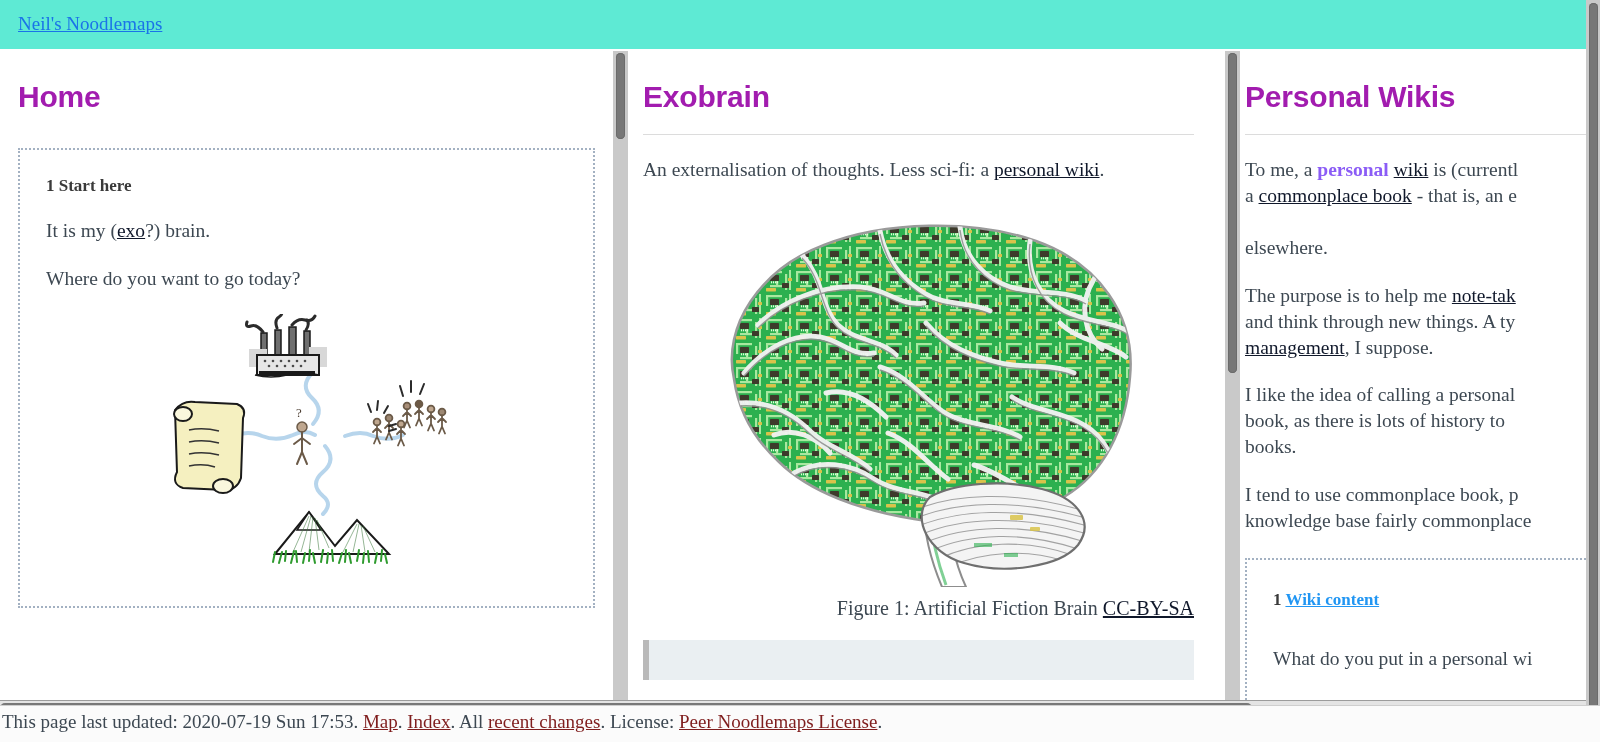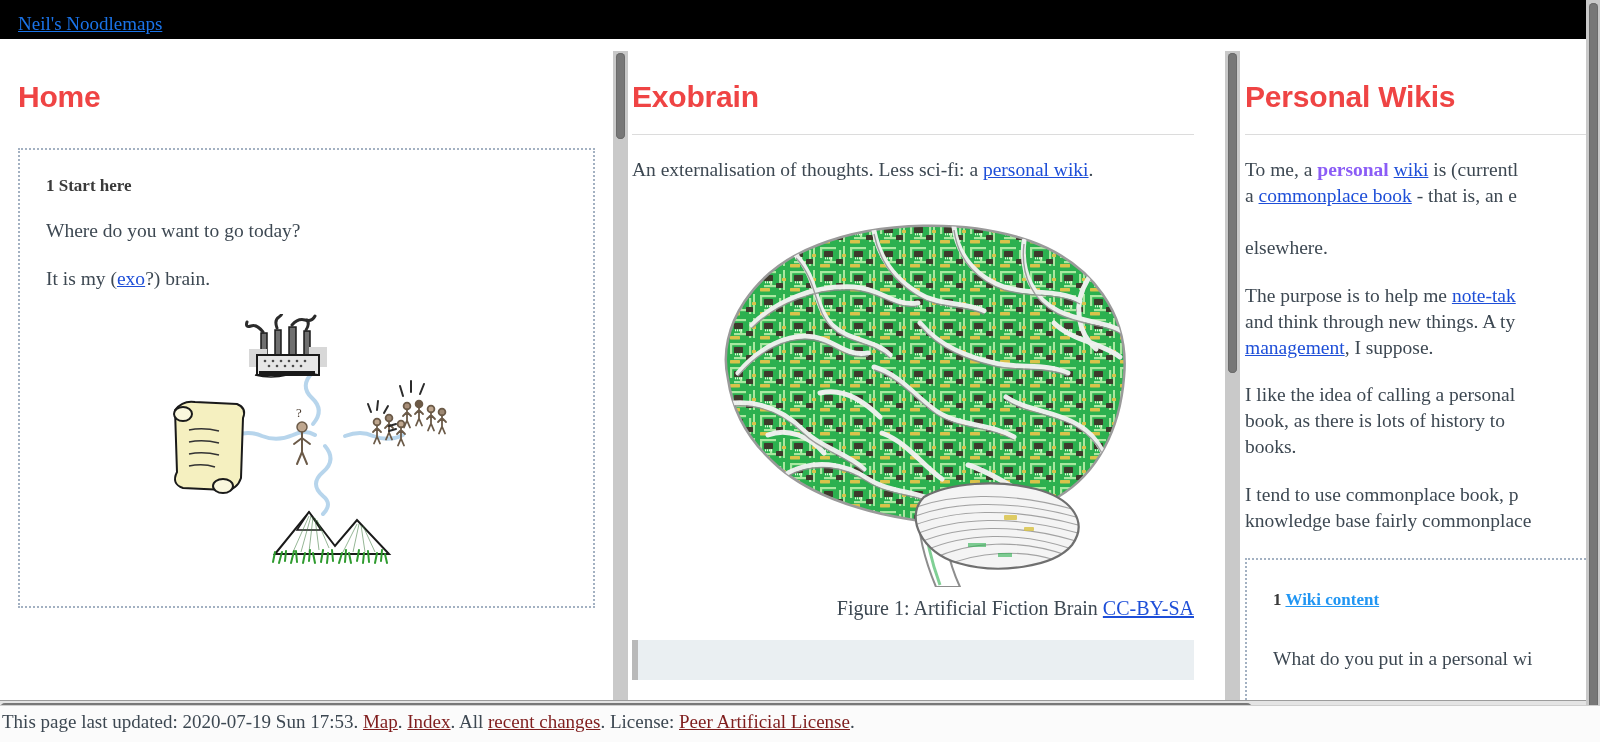--- a/index.html
+++ b/index.html
@@ -8,22 +8,22 @@
     margin: 0; padding: 0;
     width: 1600px; height: 742px;
     overflow: hidden;
     background: #ffffff;
     font-family: "Liberation Serif", "DejaVu Serif", serif;
   }
   #page { position: relative; width: 1600px; height: 742px; overflow: hidden; background:#fff; }
 
   
   .topbar {
-    position: absolute; top: 0; left: 0; width: 1586px; height: 39px;
-    background: #000000;
+    position: absolute; top: 0; left: 0; width: 1586px; height: 49px;
+    background: #5eead4;
   }
   .topbar-link {
     position: absolute; left: 18px; top: 13px;
     font-family: "Liberation Serif", serif;
     font-size: 19px; color: #1a73e8; text-decoration: underline;
     cursor: pointer; white-space: nowrap;
   }
 
   
   .cols {
@@ -34,34 +34,34 @@
     position: absolute; top: 0; height: 649px; background: #fff; overflow: hidden;
   }
   #col1 { left: 0;    width: 613px; }
   #col2 { left: 628px; width: 572px; }
   #col3 { left: 1245px; width: 341px; }
 
   .col-inner { padding: 0 18px; }
 
   h1.col-title {
     font-family: "Liberation Sans", sans-serif;
-    font-size: 30px; font-weight: bold; color: #ef4444;
+    font-size: 30px; font-weight: bold; color: #a21caf;
     margin: 0; padding: 29px 0 0 0; letter-spacing: -0.2px;
   }
   .rule {
     border: 0; border-top: 1px solid #dcdcdc; margin: 20px 0 0 0;
   }
 
   
   p.body {
     font-family: "Liberation Serif", serif;
     font-size: 19.5px; line-height: 1.33; color: #3d4852;
     margin: 22px 0 0 0;
   }
-  a.lnk { color: #1d4ed8; text-decoration: underline; cursor: pointer; }
+  a.lnk { color: #0f172a; text-decoration: underline; cursor: pointer; }
   b.strong { font-weight: bold; color:#8b5cf6; }
 
   
   .dotbox {
     border: 2px dotted #a3b1c2;
     margin: 0 0 0 0;
     padding: 26px 26px 32px 26px;
     background: #fff;
   }
   h2.sub {
@@ -144,23 +144,23 @@
       <div class="col-inner">
         <h1 class="col-title">Home</h1>
 
         <div class="dotbox" style="margin-top:34px;">
           <h2 class="sub">
             <span class="num">1</span>
             <span>Start here</span>
           </h2>
 
 
+          <p class="body">It is my (<a class="lnk">exo</a>?) brain.</p>
+
           <p class="body">Where do you want to go today?</p>
-
-          <p class="body">It is my (<a class="lnk">exo</a>?) brain.</p>
 
           <svg class="illus" width="300" height="260" viewBox="0 0 300 260">
 
             <g fill="none" stroke="#b7d5ec" stroke-width="4" stroke-linecap="round">
               <path d="M75 122 Q92 116 105 122 Q120 128 136 121 Q148 115 158 121"></path>
               <path d="M188 122 Q204 116 216 122 Q232 128 246 121"></path>
               <path d="M156 110 Q168 96 155 84 Q142 72 156 58 Q166 48 158 38"></path>
               <path d="M168 132 Q180 146 166 158 Q152 170 166 182 Q176 190 166 200"></path>
             </g>
 
@@ -287,21 +287,21 @@
                 <path d="M224 247 l1 -11"></path>
                   <path d="M230 249 l-2 -9"></path>
               </g>
             </g>
           </svg>
         </div>
       </div>
     </div>
 
     <div class="col" id="col2">
-      <div class="col-inner" style="padding:0 6px 0 4px;">
+      <div class="col-inner" style="padding:0 6px 0 15px;">
         <h1 class="col-title">Exobrain</h1>
         <hr class="rule">
 
         <p class="body"><span>An externalisation of thoughts. Less sci-fi: a </span><a class="lnk">personal wiki</a><span>.</span></p>
 
         <div class="brainwrap">
           <svg width="490" height="390" viewBox="0 0 490 390">
             <defs>
               <pattern id="pcb" width="30" height="24" patternUnits="userSpaceOnUse">
                 <rect width="30" height="24" fill="#2cb04f"></rect>
@@ -476,16 +476,16 @@
   </div>
   <div class="vscroll" id="vs3">
     <div class="thumb"></div>
   </div>
 
   <div class="hscroll">
     <div class="hthumb"></div>
   </div>
 
   <div class="footer">
-    <span>This page last updated: </span><span>2020-07-19 Sun 17:53</span><span>. </span><a>Map</a><span>. </span><a>Index</a><span>. All </span><a>recent changes</a><span>. License: </span><a>Peer Artificial License</a><span>.</span>
+    <span>This page last updated: </span><span>2020-07-19 Sun 17:53</span><span>. </span><a>Map</a><span>. </span><a>Index</a><span>. All </span><a>recent changes</a><span>. License: </span><a>Peer Noodlemaps License</a><span>.</span>
   </div>
 
 </div>
 
 </body></html>

